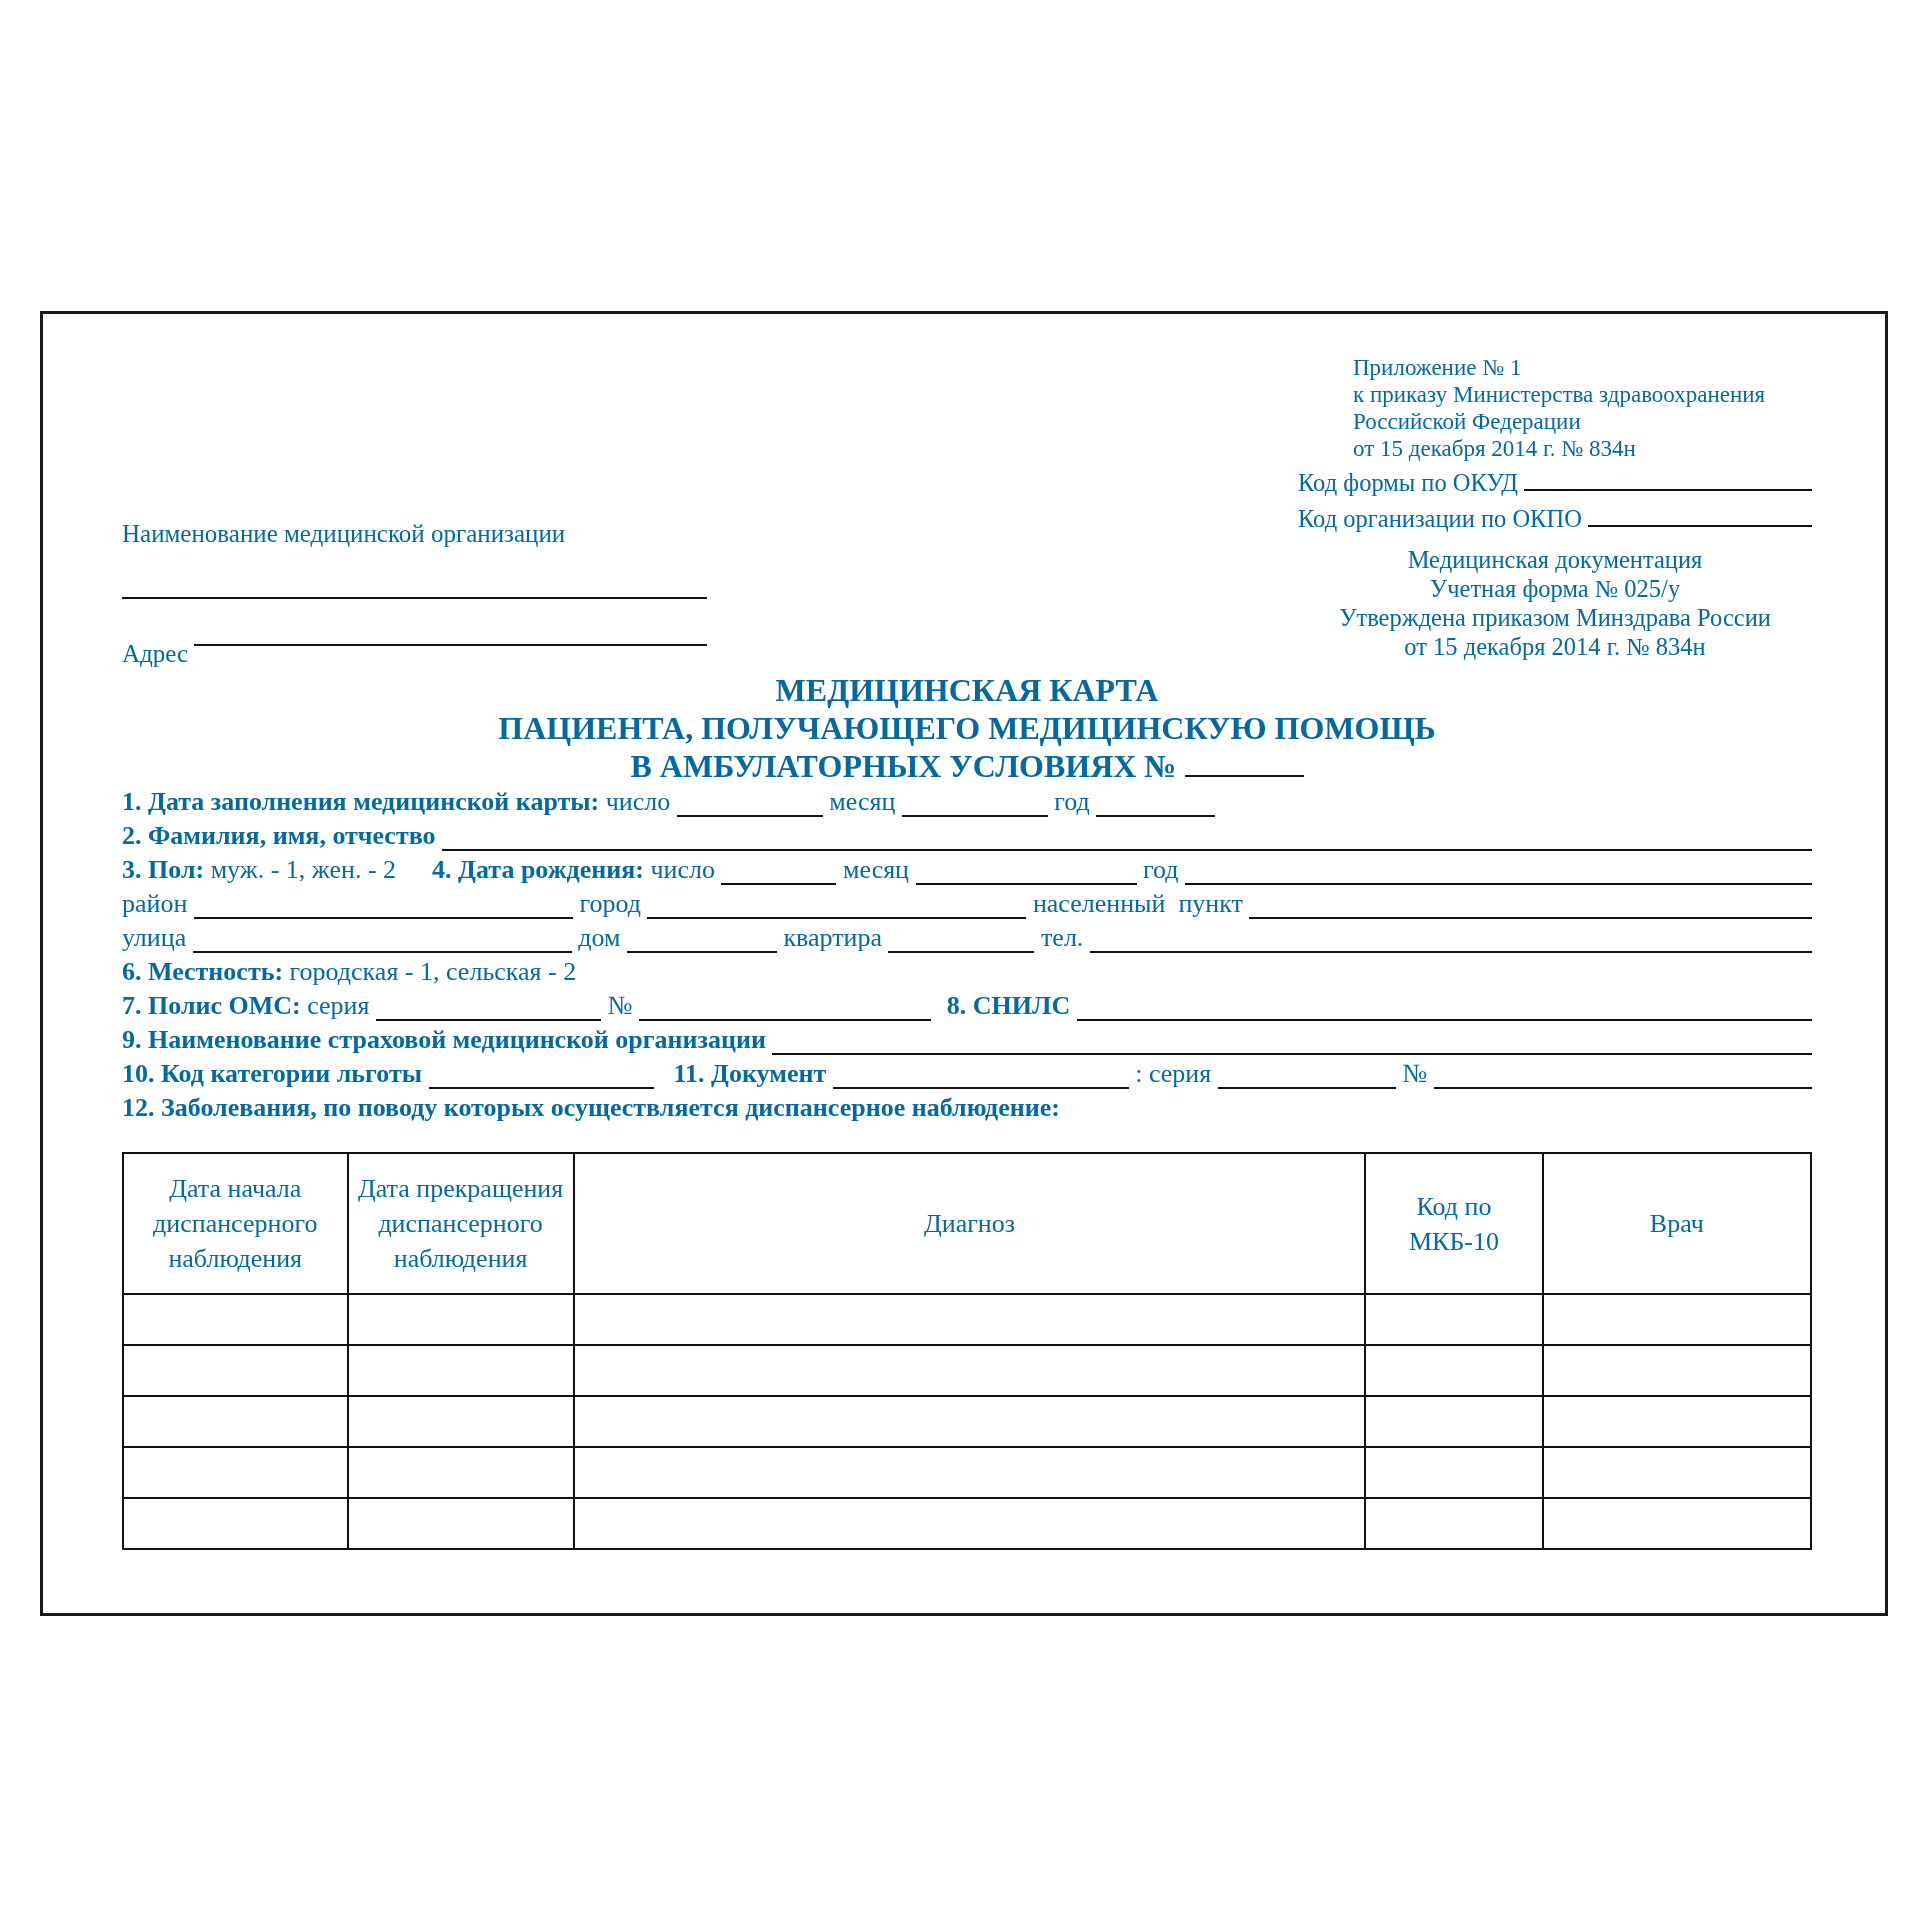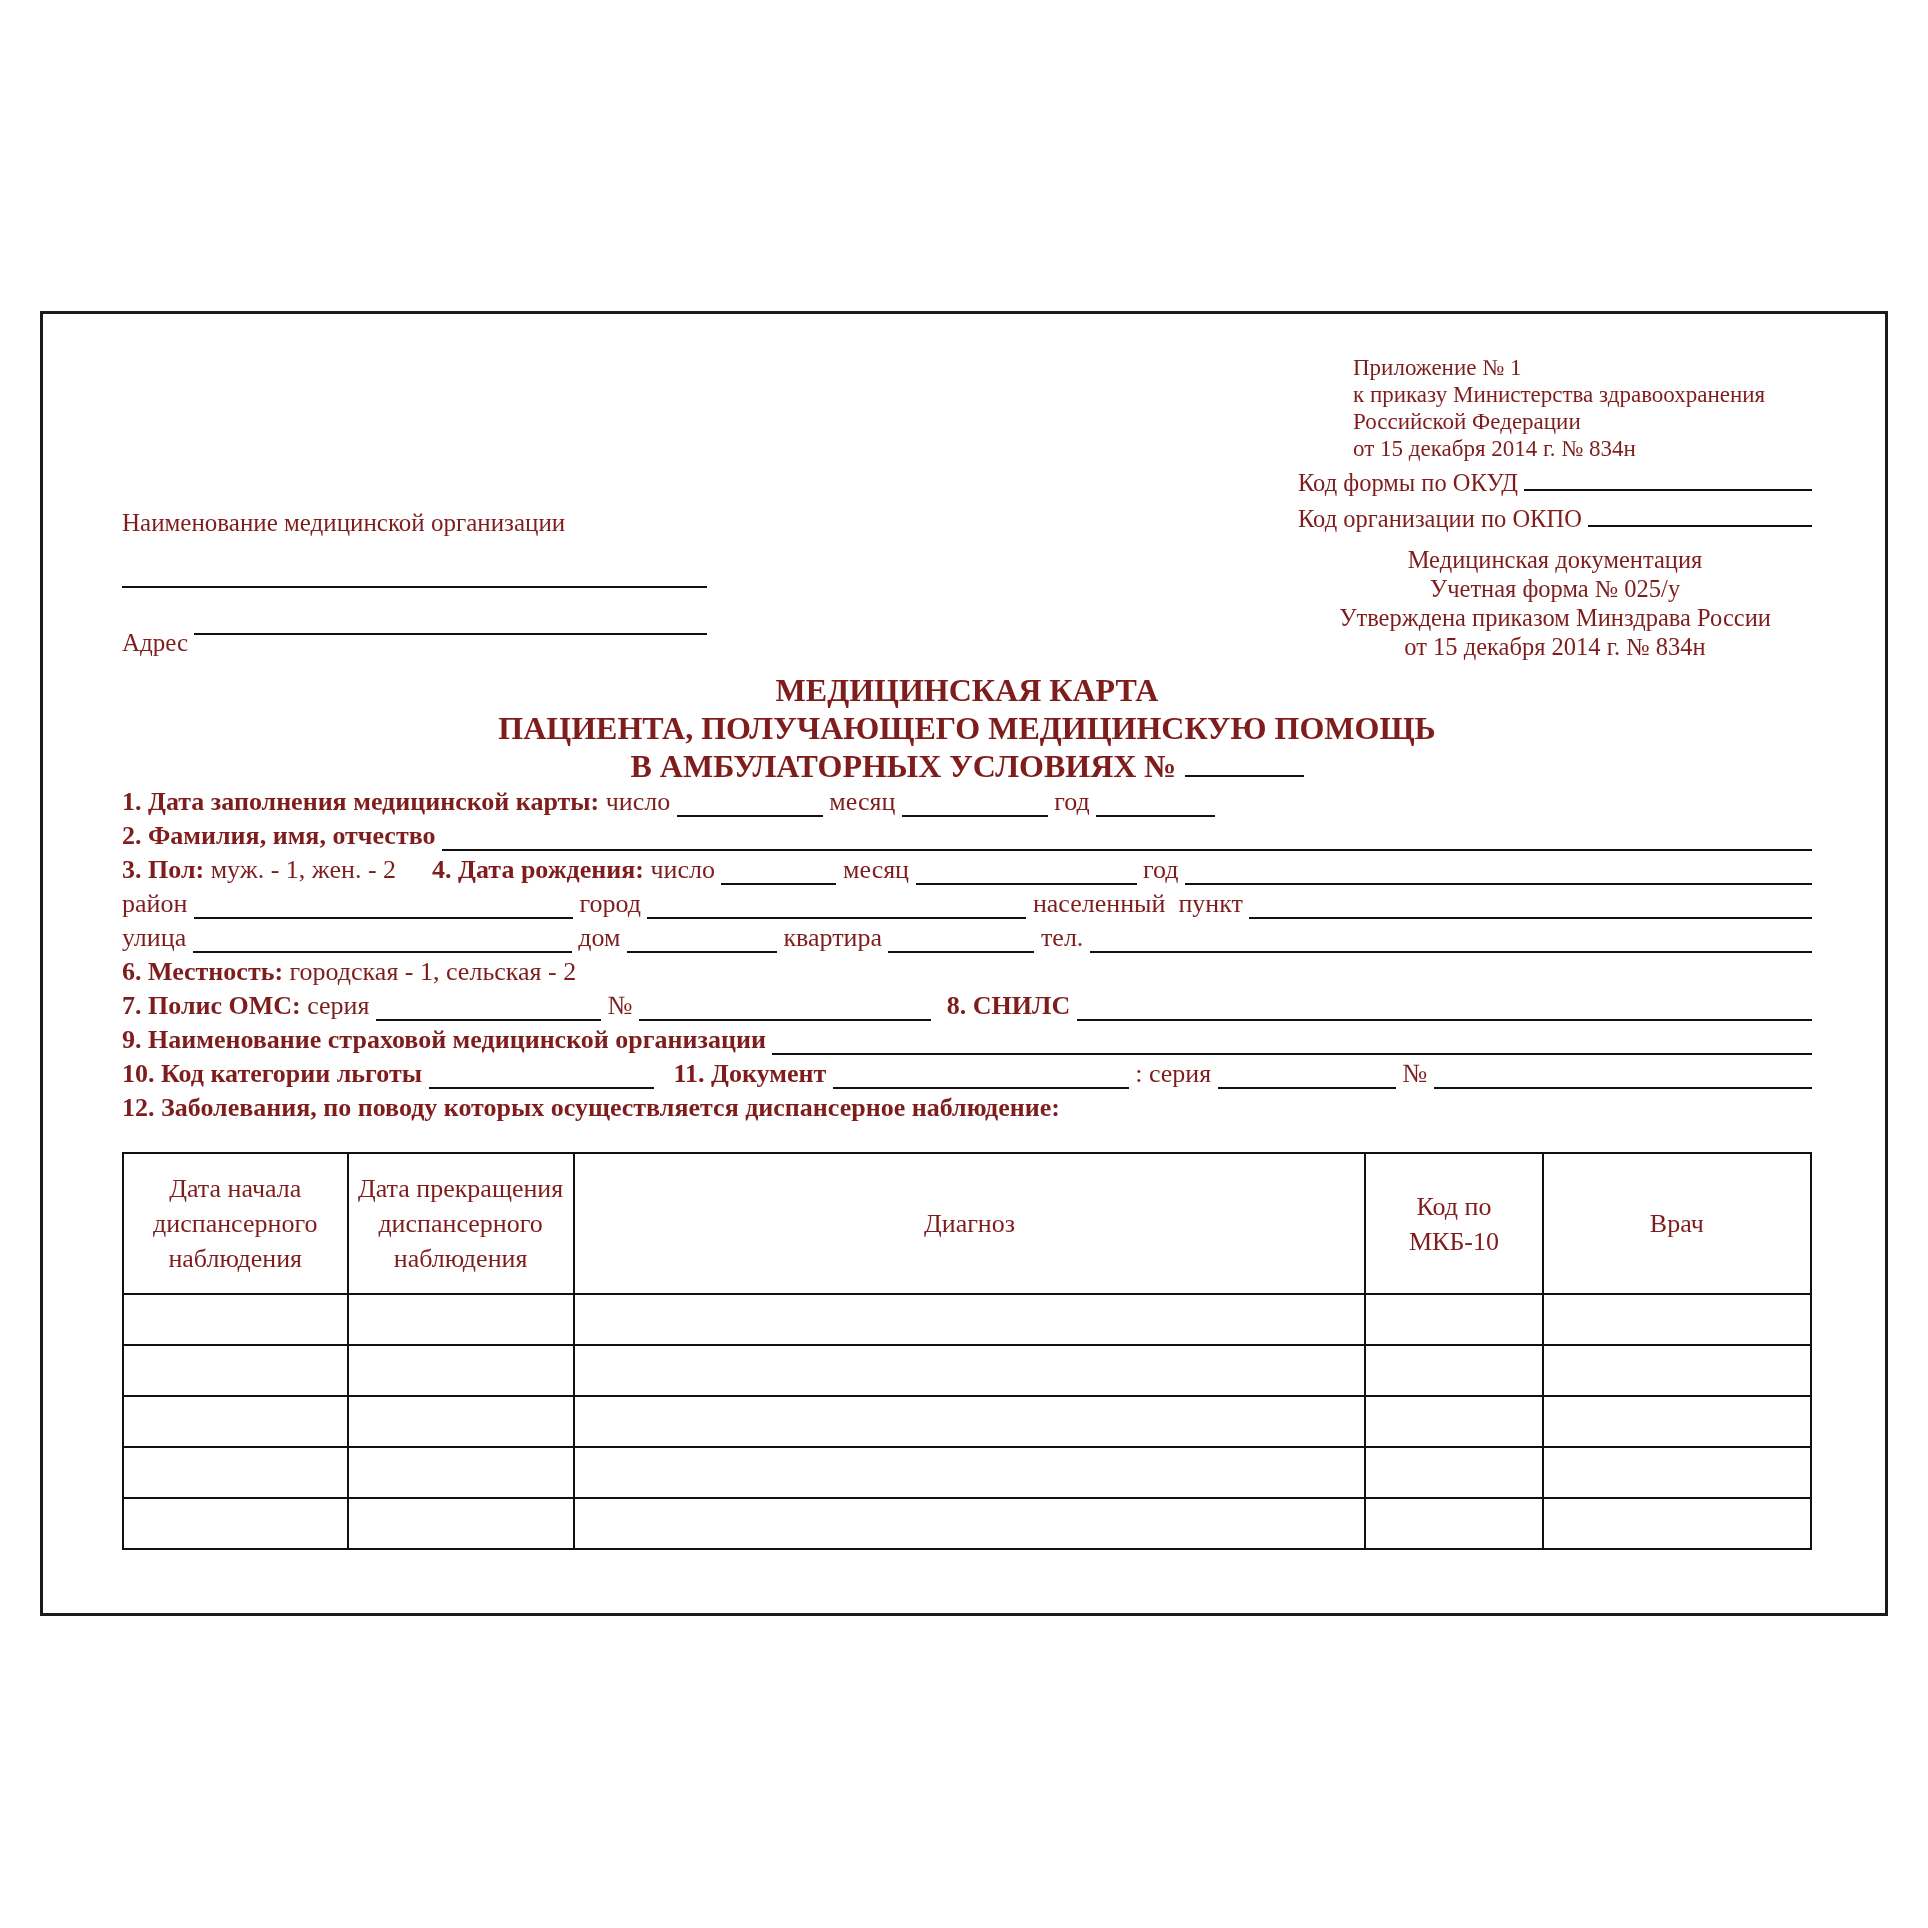--- a/index.html
+++ b/index.html
@@ -1,31 +1,31 @@
 <!DOCTYPE html>
 <html lang="ru" style="font-size:12.6px"><head>
 <meta charset="utf-8">
 <style>
   html,body{margin:0;padding:0;background:#ffffff;}
   .canvas{
     position:relative;width:1929px;height:1929px;background:#ffffff;
-    font-family:"Liberation Serif","DejaVu Serif",serif;color:#7f1d1d;
+    font-family:"Liberation Serif","DejaVu Serif",serif;color:#0369a1;
     overflow:hidden;
   }
   .sheet{
     position:absolute;left:40px;top:311px;width:1848px;height:1305px;
     border:3.2px solid #1a1a1a;box-sizing:border-box;background:#ffffff;
   }
   
   .hdr-right{position:absolute;top:40px;right:73px;width:514px;}
   .appendix{padding-left:55px;font-size:23px;line-height:27px;}
   .codeline{display:flex;align-items:baseline;font-size:24.5px;line-height:32px;margin-top:4.7px;white-space:pre;}
   .meddoc{text-align:center;font-size:24.5px;line-height:29px;margin-top:9.5px;}
   
-  .org{position:absolute;left:79px;top:195px;width:585px;}
+  .org{position:absolute;left:79px;top:206px;width:585px;}
   .org-name{font-size:25px;line-height:28.4px;}
   .org-underline{border-bottom:2.4px solid #111;height:49px;}
   .org-addr{display:flex;align-items:flex-start;font-size:25px;margin-top:41px;white-space:pre;}
   
   .title{position:absolute;left:79px;right:73px;top:357px;text-align:center;
          font-weight:bold;font-size:32px;line-height:38px;}
   .title-l3{display:inline;}
   
   .fields{position:absolute;left:79px;right:73px;top:469px;font-size:26px;}
   .fline{display:flex;align-items:flex-end;height:34px;white-space:pre;overflow:hidden;}

